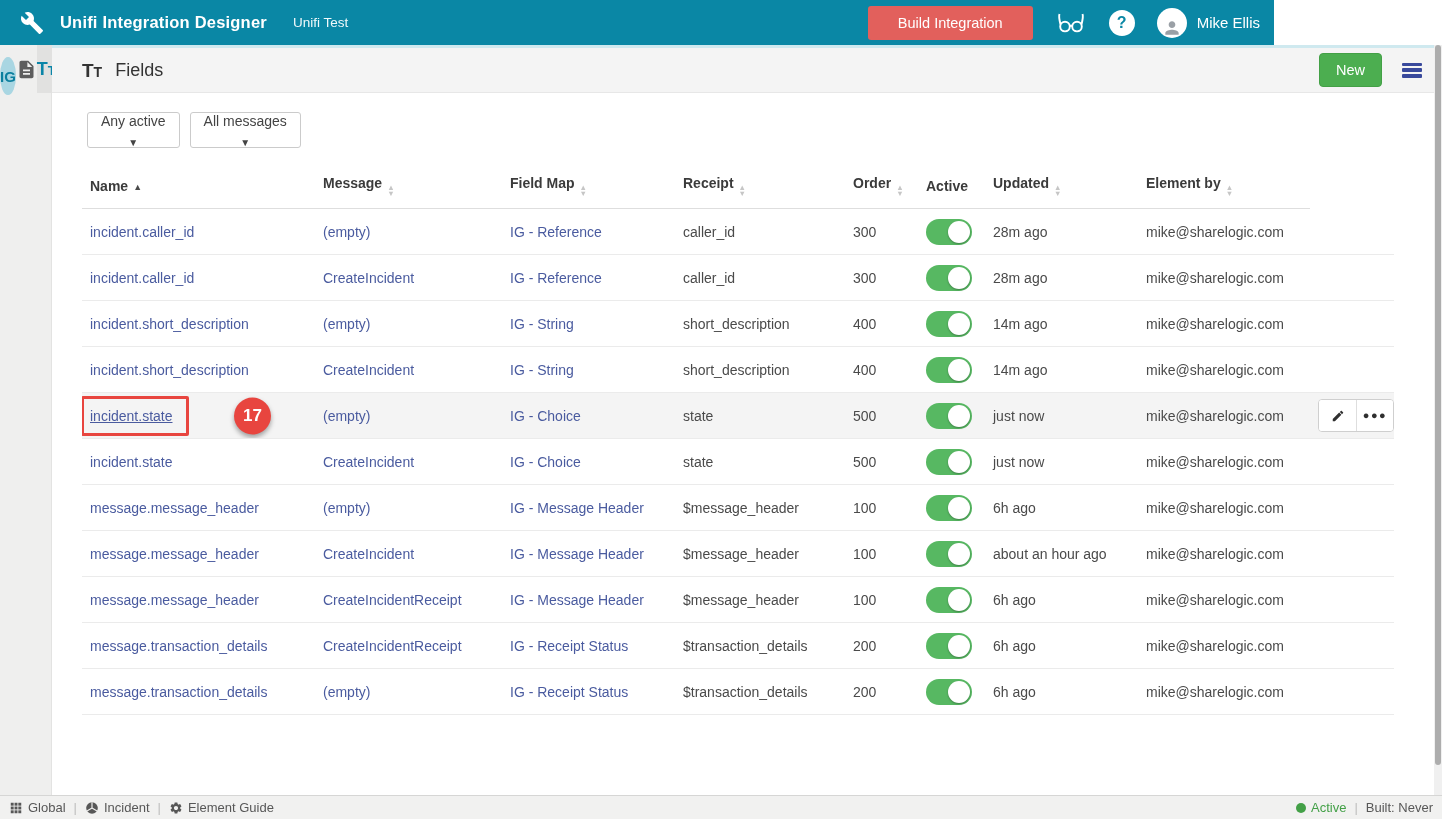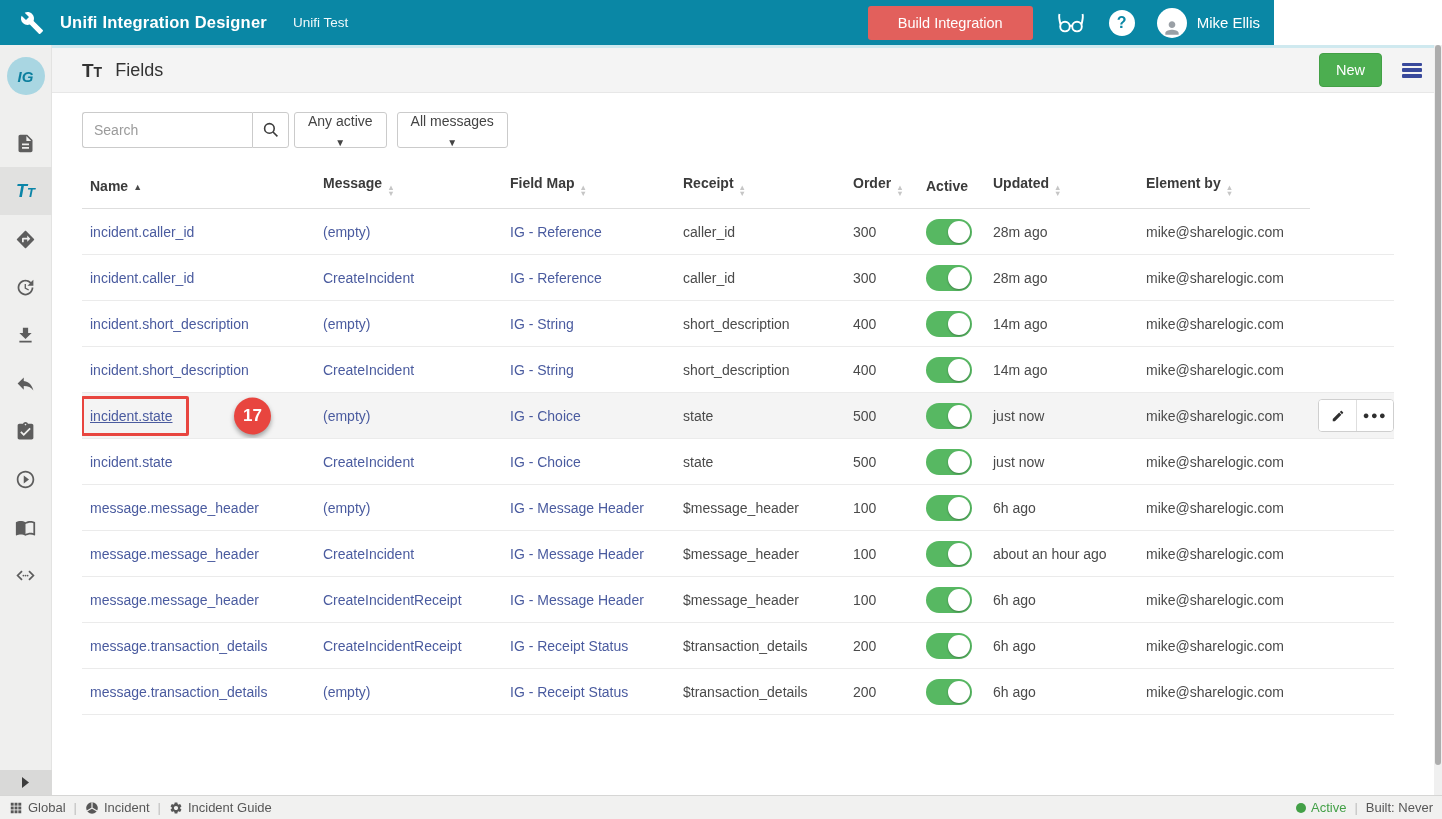--- a/index.html
+++ b/index.html
@@ -22,21 +22,21 @@
   .help-badge { width:26px; height:26px; border-radius:50%; background:#fff; color:var(--c-teal,#0a87a5);
     font-weight:700; font-size:16px; display:flex; align-items:center; justify-content:center; cursor:pointer; }
   .user { display:flex; align-items:center; gap:10px; cursor:pointer; }
   .avatar { width:30px; height:30px; border-radius:50%; background:#fff; display:flex; align-items:flex-end; justify-content:center; overflow:hidden; }
   .avatar svg { width:20px; height:20px; }
   .avatar path { fill:#9aa0a6; }
   .user-name { font-size:15px; }
 
   
   .sidebar { position:absolute; left:0; top:45px; bottom:24px; width:52px; background:#efefee;
-    border-right:1px solid #e3e3e2; display:flex; flex-direction:column; align-items:center;font-style:italic; }
+    border-right:1px solid #e3e3e2; display:flex; flex-direction:row; align-items:flex-start; }
   .ig-badge { width:38px; height:38px; border-radius:50%; background:#a9d6e2; color:#0c7f9e;
     display:flex; align-items:center; justify-content:center; font-weight:700; font-size:15px; margin:12px 0 24px; cursor:pointer; }
   .side-item { width:52px; height:48px; display:flex; align-items:center; justify-content:center; cursor:pointer; }
   .side-item svg { width:21px; height:21px; }
   .side-item svg path, .side-item svg rect, .side-item svg circle { fill:#5d5d5d; }
   .side-item svg .stroke { fill:none; stroke:#5d5d5d; stroke-width:2; }
   .side-item.active { background:#e1e1e0; }
   .tt-text { color:#0b85a8; font-weight:800; font-size:18px; line-height:1; }
   .tt-text small { font-size:13px; font-weight:800; }
   .collapse-btn { margin-top:auto; width:52px; height:25px; background:#d9d9d8;
@@ -229,29 +229,20 @@
         <button class="new-btn">New</button>
         <div class="hamburger">
             <span></span>
             <span></span>
             <span></span>
           </div>
       </div>
     </div>
 
     <div class="filters">
-      <div class="search-wrap">
-        <input class="search-input" type="text" placeholder="Search" style="">
-        <button class="search-btn">
-          <svg viewBox="0 0 20 20">
-            <circle cx="8" cy="8" r="6"></circle>
-              <line x1="12.5" y1="12.5" x2="18" y2="18"></line>
-          </svg>
-        </button>
-      </div>
       <button class="filter-btn">
         <span>Any active</span>
           <span class="caret">▼</span>
       </button>
       <button class="filter-btn">
         <span>All messages</span>
           <span class="caret">▼</span>
       </button>
     </div>
 
@@ -459,21 +450,21 @@
         <circle cx="12" cy="12" r="10"></circle>
           <path d="M12 12 L12 2 M12 12 L3.4 17 M12 12 L20.6 17"></path>
       </svg>
       <span>Incident</span>
     </span>
     <span class="sep">|</span>
     <span class="sb-item">
       <svg class="gear-icon" viewBox="0 0 24 24">
         <path d="M19.14 12.94c.04-.3.06-.61.06-.94 0-.32-.02-.64-.07-.94l2.03-1.58c.18-.14.23-.41.12-.61l-1.92-3.32c-.12-.22-.37-.29-.59-.22l-2.39.96c-.5-.38-1.03-.7-1.62-.94l-.36-2.54c-.04-.24-.24-.41-.48-.41h-3.84c-.24 0-.43.17-.47.41l-.36 2.54c-.59.24-1.13.57-1.62.94l-2.39-.96c-.22-.08-.47 0-.59.22L2.74 8.87c-.12.21-.08.47.12.61l2.03 1.58c-.05.3-.09.63-.09.94s.02.64.07.94l-2.03 1.58c-.18.14-.23.41-.12.61l1.92 3.32c.12.22.37.29.59.22l2.39-.96c.5.38 1.03.7 1.62.94l.36 2.54c.05.24.24.41.48.41h3.84c.24 0 .44-.17.47-.41l.36-2.54c.59-.24 1.13-.56 1.62-.94l2.39.96c.22.08.47 0 .59-.22l1.92-3.32c.12-.22.07-.47-.12-.61l-2.01-1.58zM12 15.6c-1.98 0-3.6-1.62-3.6-3.6s1.62-3.6 3.6-3.6 3.6 1.62 3.6 3.6-1.62 3.6-3.6 3.6z"></path>
       </svg>
-      <span>Incident Guide</span>
+      <span>Element Guide</span>
     </span>
     <span class="sb-right">
       <span class="status-dot"></span>
       <span class="status-active">Active</span>
       <span class="sep">|</span>
       <span class="built-label">Built: Never</span>
     </span>
   </footer>
 </div>
 

